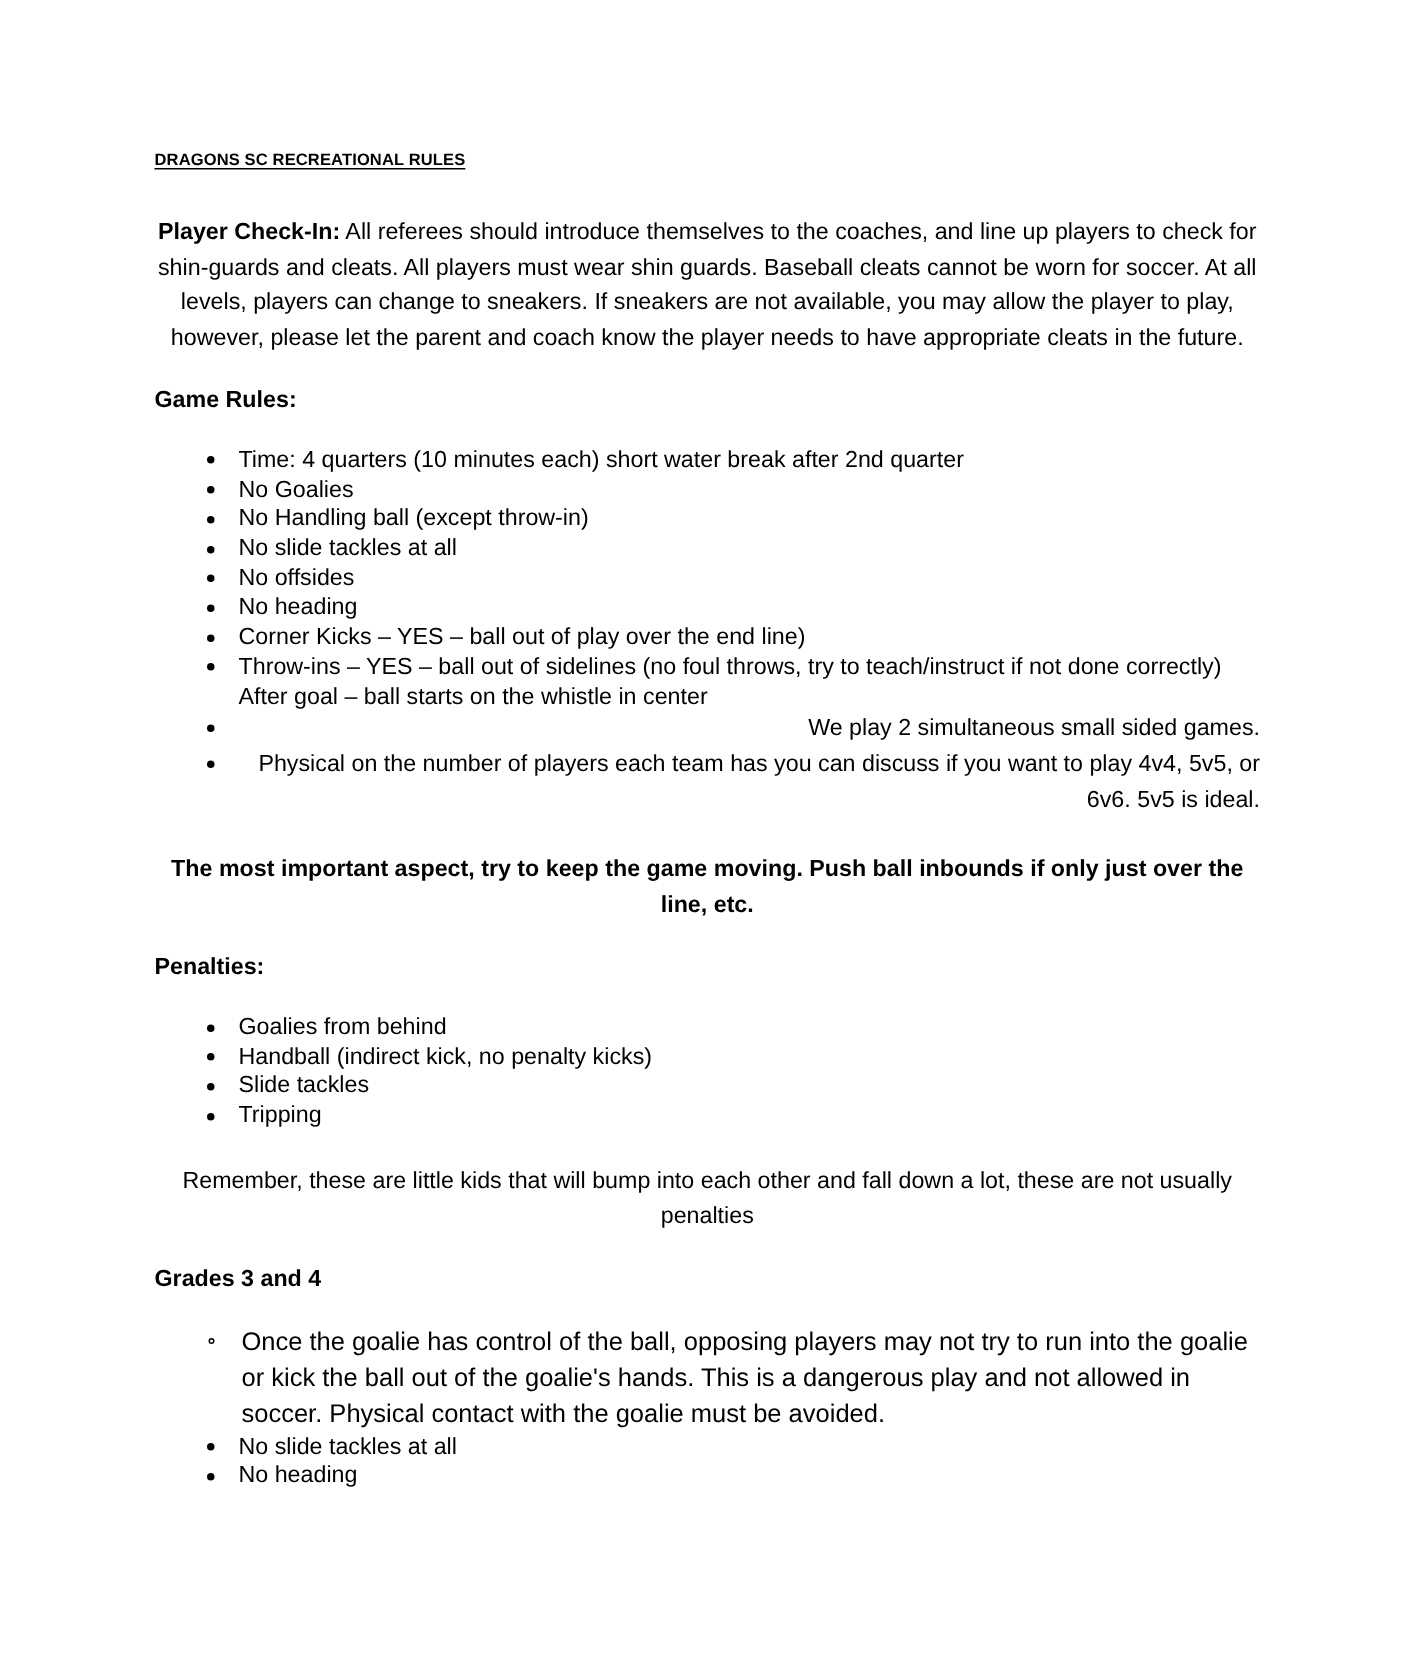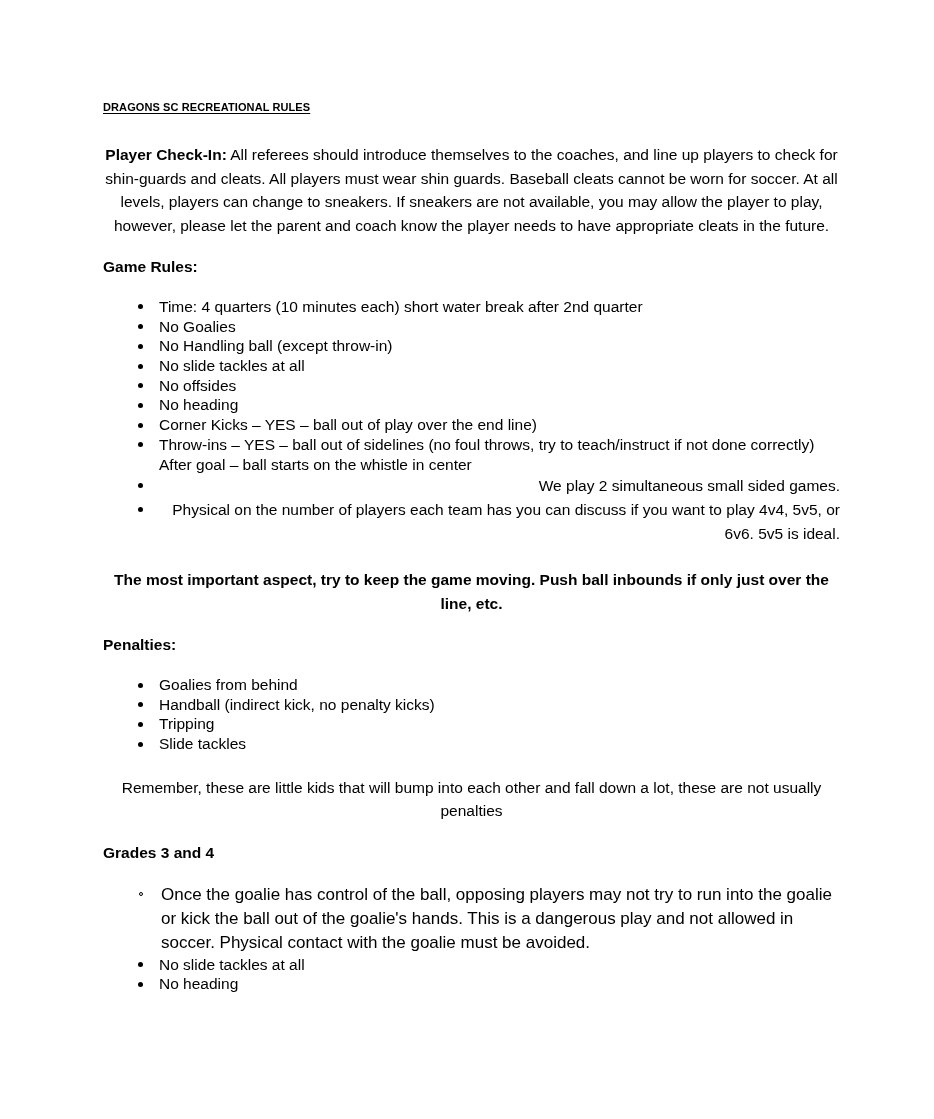--- a/index.html
+++ b/index.html
@@ -132,22 +132,22 @@
 
   <div class="spacer-22"></div>
 
   <p class="para bold-para">The most important aspect, try to keep the game moving. Push ball inbounds if only just over the line, etc.</p>
 
   <h2 class="section">Penalties:</h2>
 
   <ul class="bullets">
     <li>Goalies from behind</li>
     <li>Handball (indirect kick, no penalty kicks)</li>
+    <li>Slide tackles</li>
     <li>Tripping</li>
-    <li>Slide tackles</li>
   </ul>
 
   <div class="spacer-22"></div>
 
   <p class="para">Remember, these are little kids that will bump into each other and fall down a lot, these are not usually penalties</p>
 
   <h2 class="section">Grades 3 and 4</h2>
 
 
   <ul class="subbullets">

